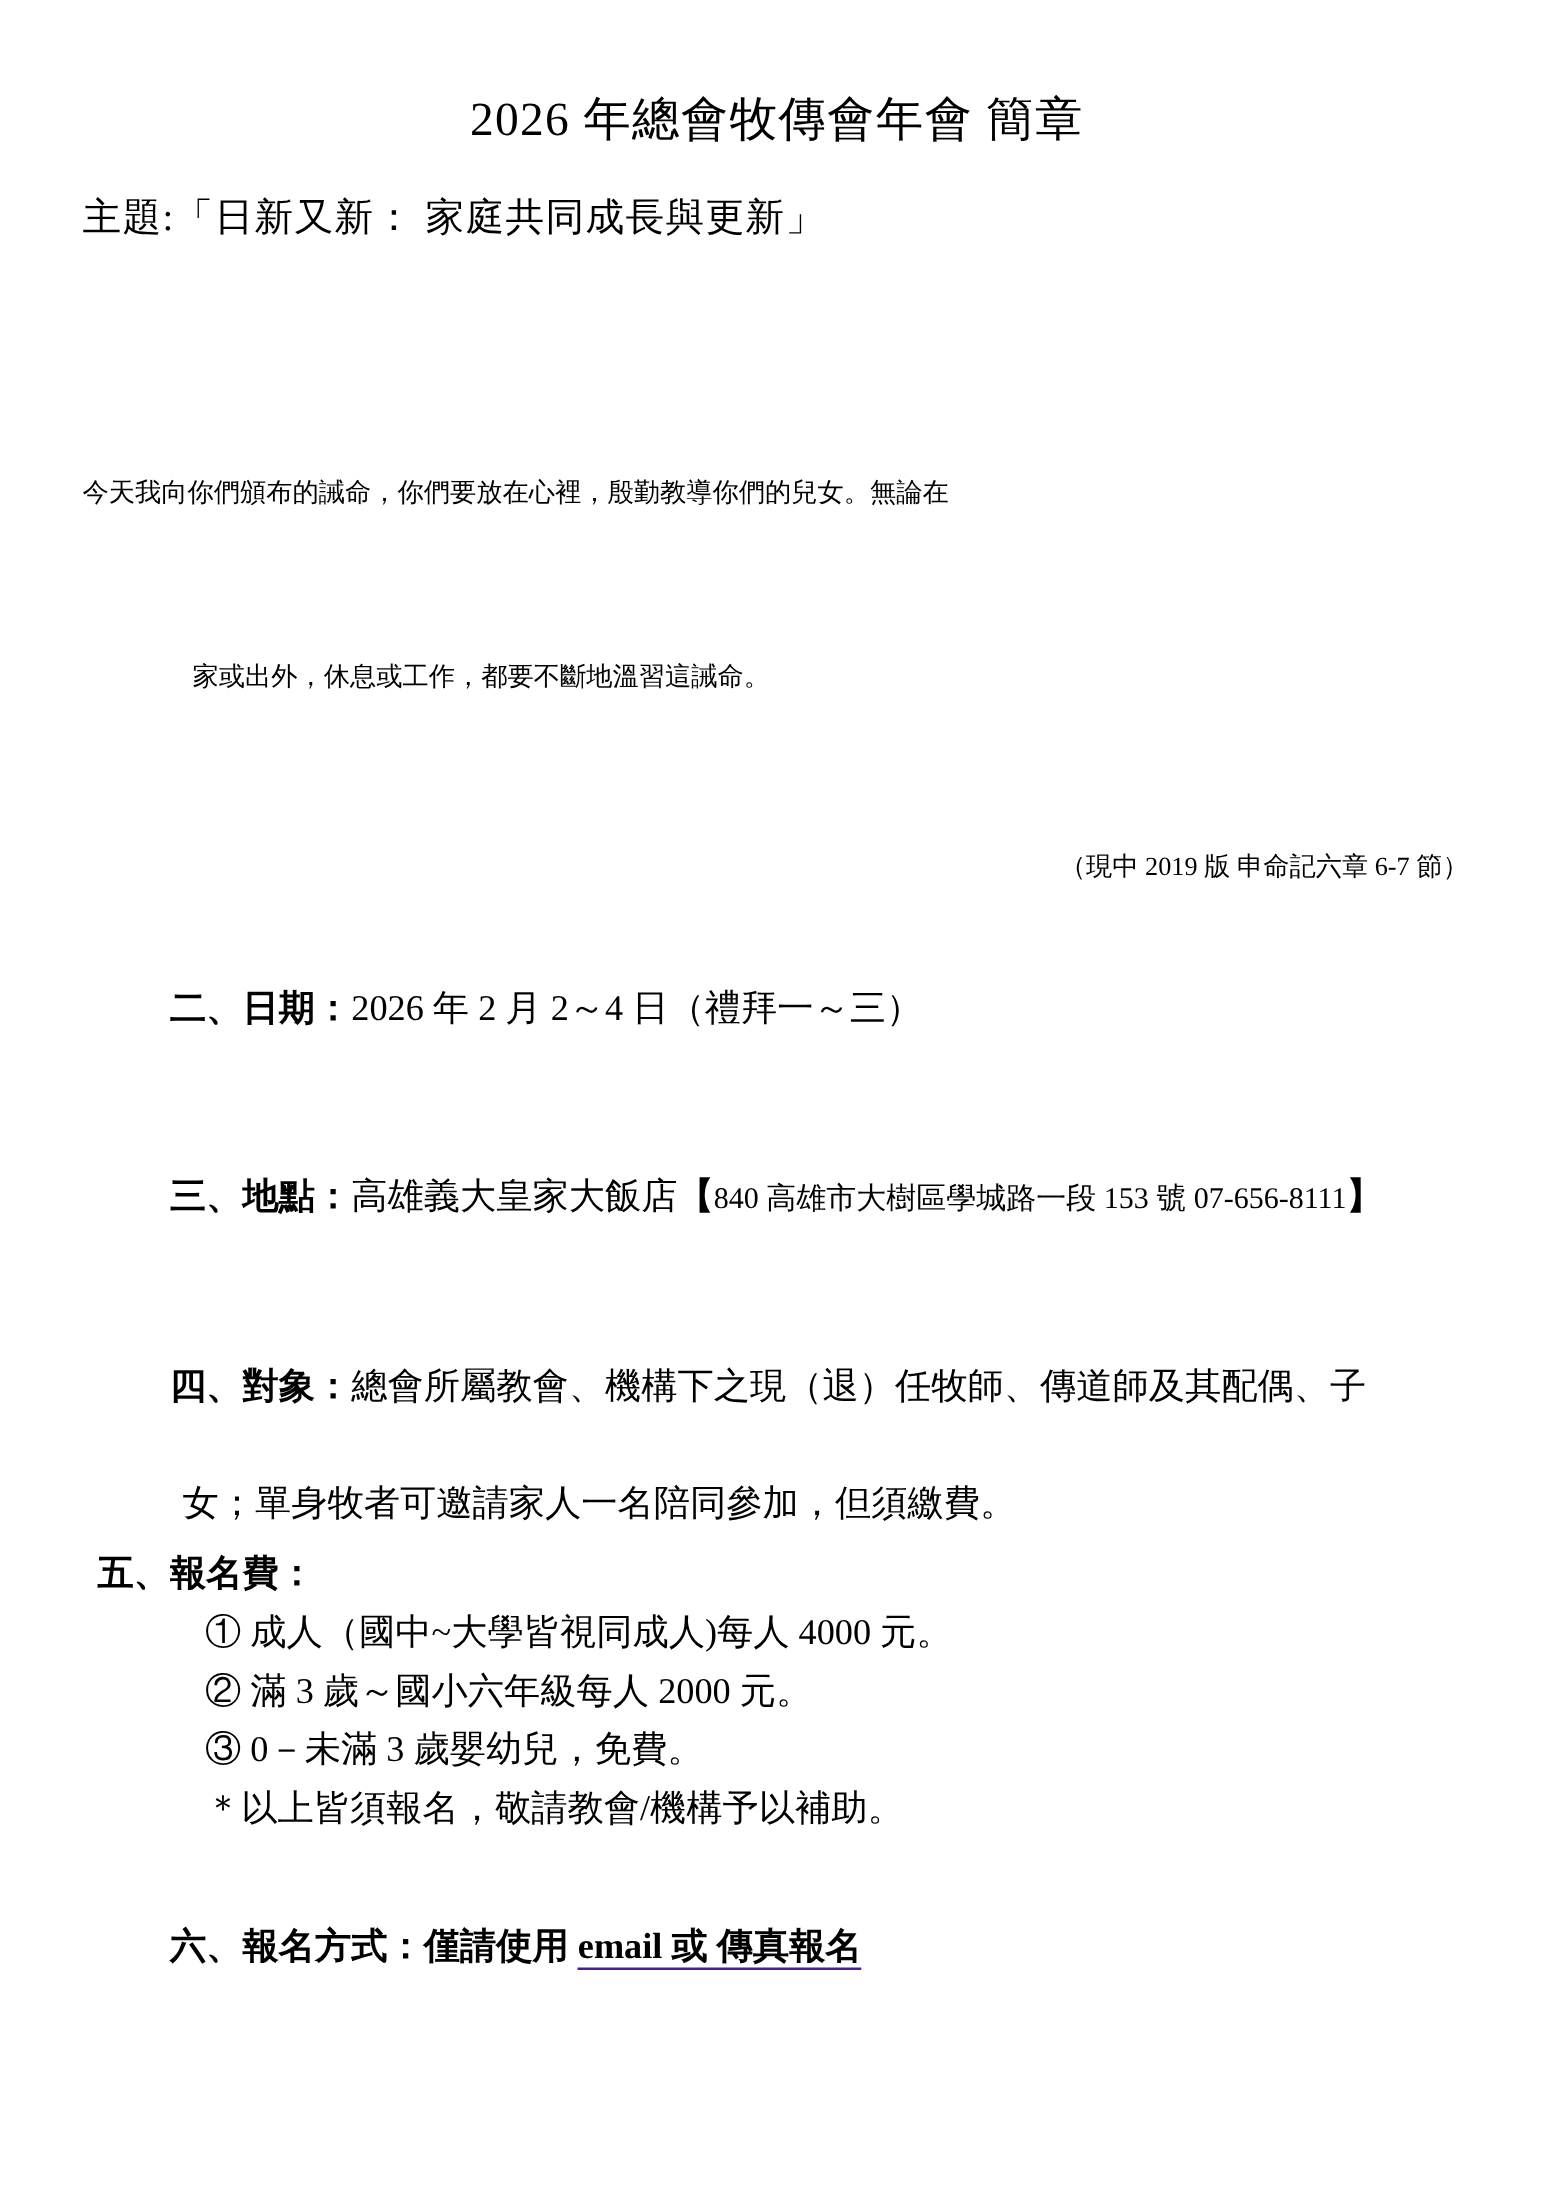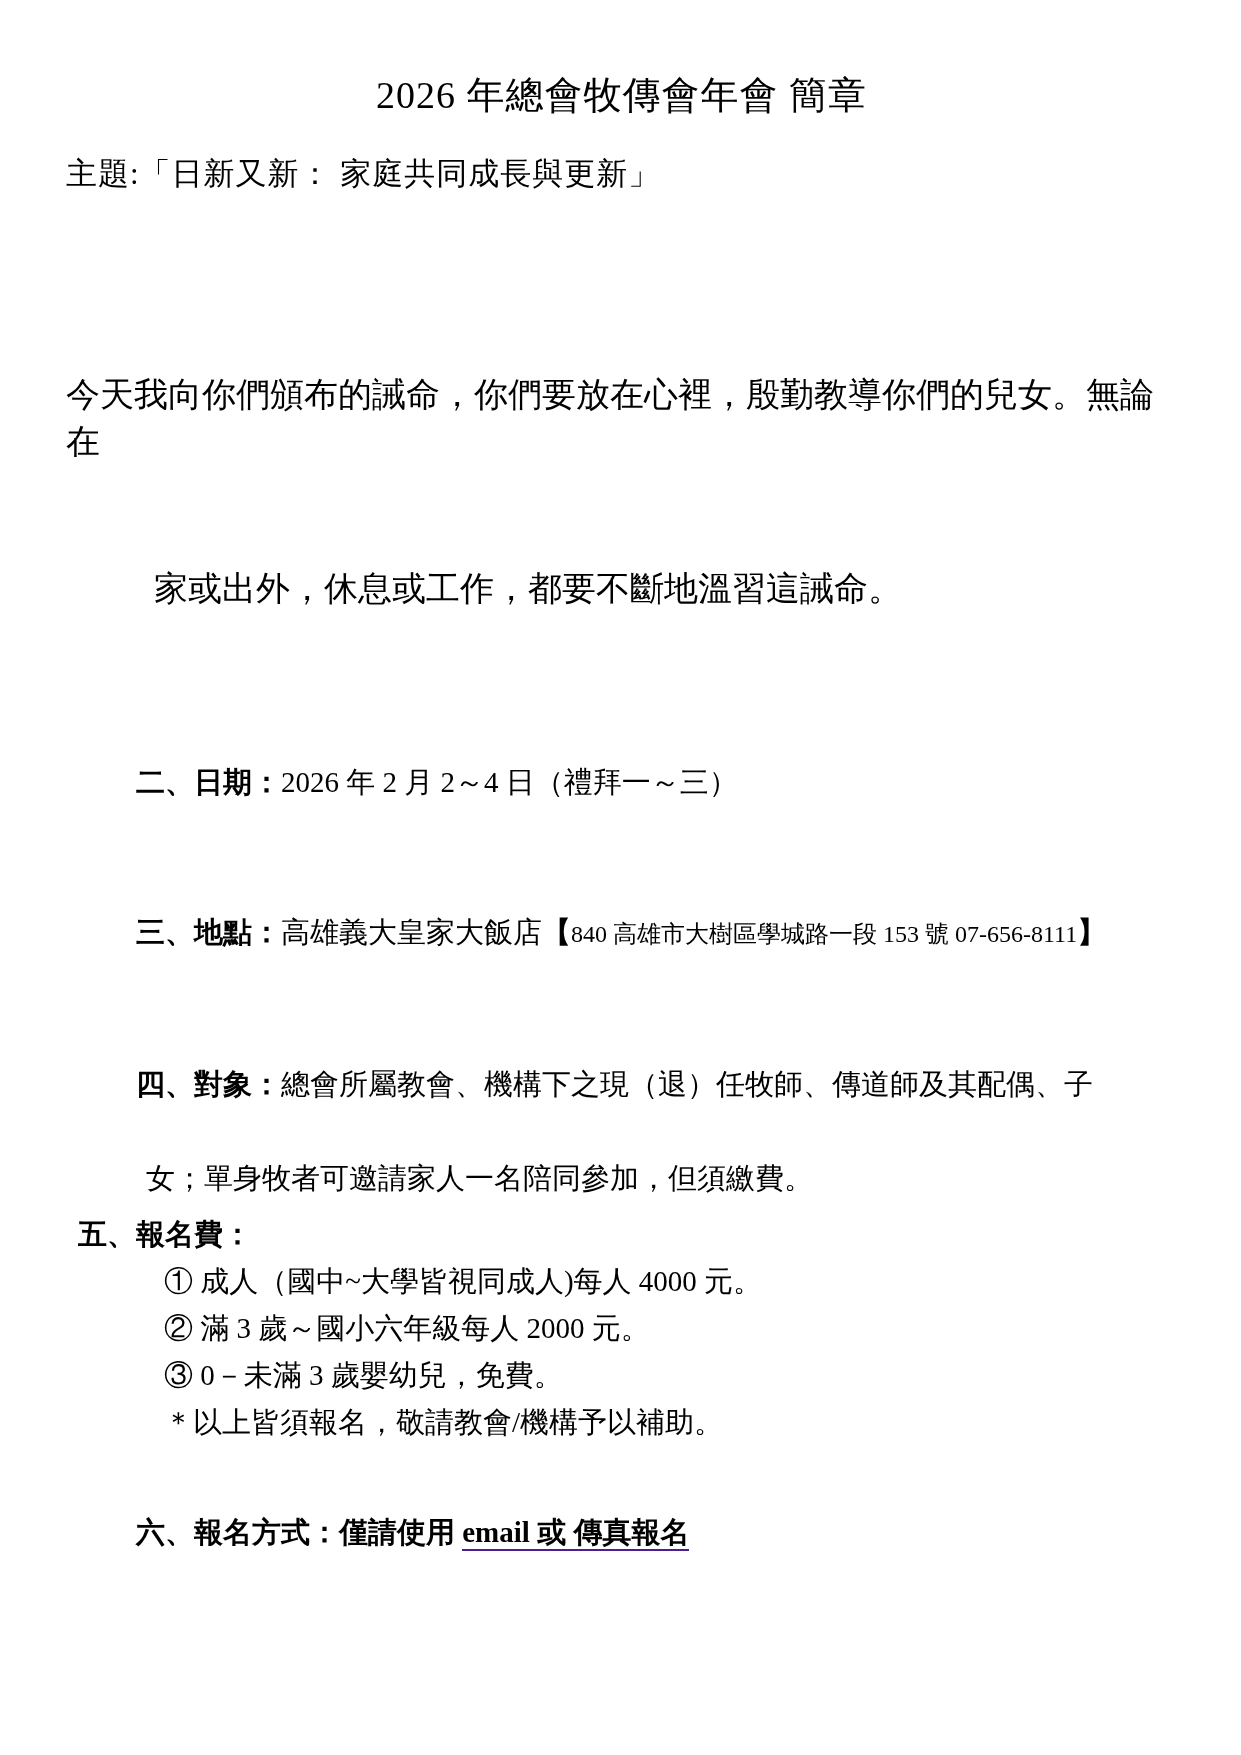--- a/index.html
+++ b/index.html
@@ -22,21 +22,21 @@
     margin:8px 0 32px 0;
     letter-spacing:1px;
   }
   .subtitle {
     text-align:left;
     font-size:31px;
     font-weight:normal;
     margin:0 0 76px 0;
     letter-spacing:1px;
   }
-  .quote { font-size:34px; line-height:50px; margin:0; white-space:pre-wrap; }
+  .quote { font-size:21px; line-height:50px; margin:0; white-space:pre-wrap; }
   .quote-l2 { padding-left:88px; }
   .scripture-ref {
     text-align:right;
     font-size:21px;
     margin:14px 0 30px 0;
     padding-right:2px;
   }
   .list { font-size:29px; }
   .item { margin:0 0 9px 12px; }
   .line { line-height:47px; white-space:pre-wrap; }
@@ -54,20 +54,21 @@
 
   <h1 class="title">2026 年總會牧傳會年會 簡章</h1>
 
   <h2 class="subtitle">主題:「日新又新： 家庭共同成長與更新」</h2>
 
   <div class="quote">
     <div class="line">今天我向你們頒布的誡命，你們要放在心裡，殷勤教導你們的兒女。無論在</div>
     <div class="line quote-l2">家或出外，休息或工作，都要不斷地溫習這誡命。</div>
   </div>
 
+  <div class="scripture-ref">（現中 2019 版 申命記六章 6-7 節）</div>
 
   <div class="list">
 
 
     <div class="item">
       <div class="line">
         <span class="bd">二、日期：</span><span>2026 年 2 月 2～4 日（禮拜一～三）</span>
       </div>
     </div>
 

